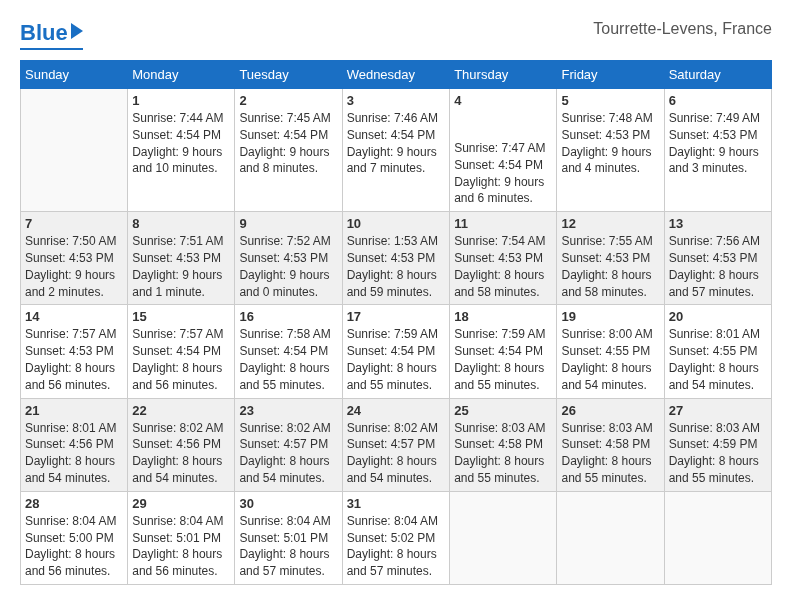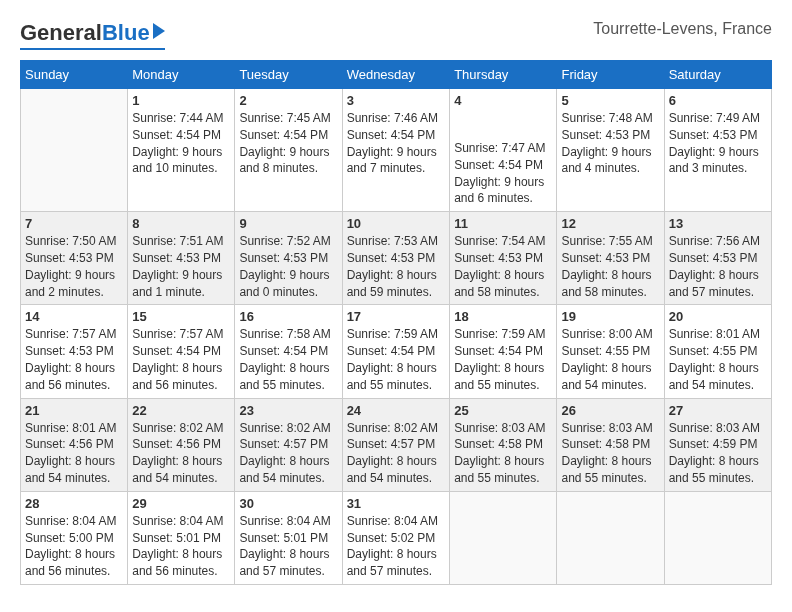--- a/index.html
+++ b/index.html
@@ -103,21 +103,20 @@
     .row-shaded td {
       background: #f0f0f0;
     }
   </style>
 </head>
 <body>
 
 <div class="header">
   <div class="logo">
     <div class="logo-text">
-      <span class="logo-general">General</span>
       <span class="logo-blue">Blue</span>
       <div class="logo-arrow"></div>
     </div>
     <div class="logo-underline"></div>
   </div>
   <div class="title-section">
     <div class="location-title">Tourrette-Levens, France</div>
   </div>
 </div>
 
@@ -196,21 +195,21 @@
         </td>
         <td>
           <span class="day-number">9</span>
           <div class="day-info" style="white-space: pre-line;">Sunrise: 7:52 AM
 Sunset: 4:53 PM
 Daylight: 9 hours
 and 0 minutes.</div>
         </td>
         <td>
           <span class="day-number">10</span>
-          <div class="day-info" style="white-space: pre-line;">Sunrise: 7:53 AM
+          <div class="day-info" style="white-space: pre-line;">Sunrise: 1:53 AM
 Sunset: 4:53 PM
 Daylight: 8 hours
 and 59 minutes.</div>
         </td>
         <td>
           <span class="day-number">11</span>
           <div class="day-info" style="white-space: pre-line;">Sunrise: 7:54 AM
 Sunset: 4:53 PM
 Daylight: 8 hours
 and 58 minutes.</div>

